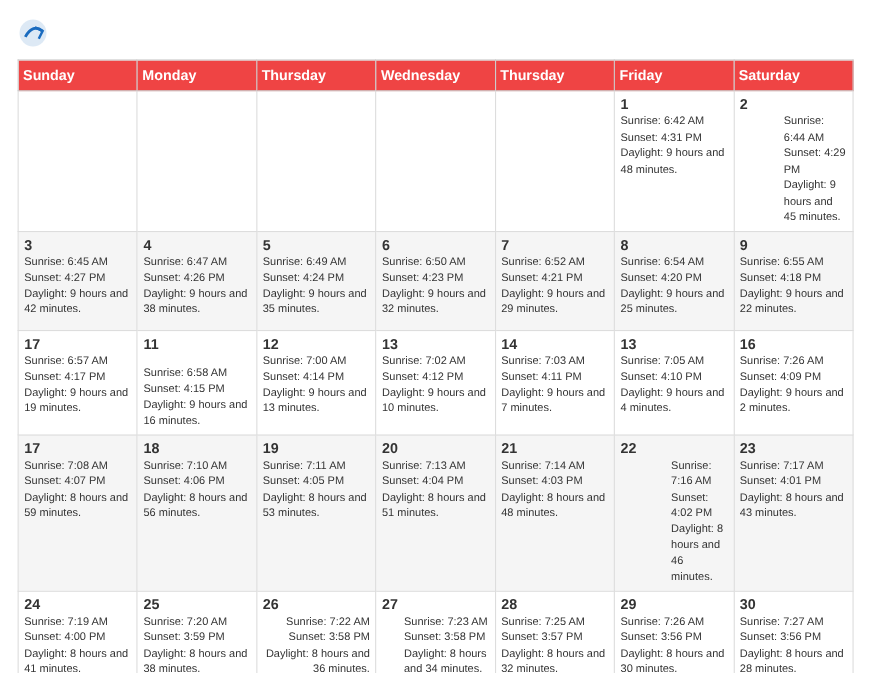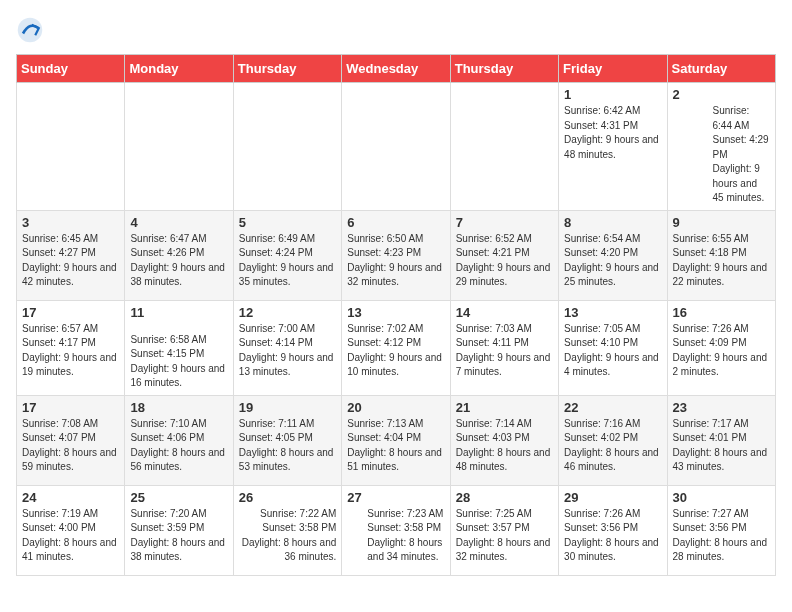--- a/index.html
+++ b/index.html
@@ -254,21 +254,21 @@
 Daylight: 8 hours and 51 minutes.</div>
         </td>
         <td>
           <span class="day-num">21</span>
           <div class="day-info" style="white-space: pre-line;">Sunrise: 7:14 AM
 Sunset: 4:03 PM
 Daylight: 8 hours and 48 minutes.</div>
         </td>
         <td>
           <span class="day-num">22</span>
-          <div class="day-info" style="white-space: pre-line;">Sunrise: 7:16 AM
+          <div class="day-info" style="white-space: pre-line; margin-left: 46px;">Sunrise: 7:16 AM
 Sunset: 4:02 PM
 Daylight: 8 hours and 46 minutes.</div>
         </td>
         <td>
           <span class="day-num">23</span>
           <div class="day-info" style="white-space: pre-line;">Sunrise: 7:17 AM
 Sunset: 4:01 PM
 Daylight: 8 hours and 43 minutes.</div>
         </td>
       </tr>

